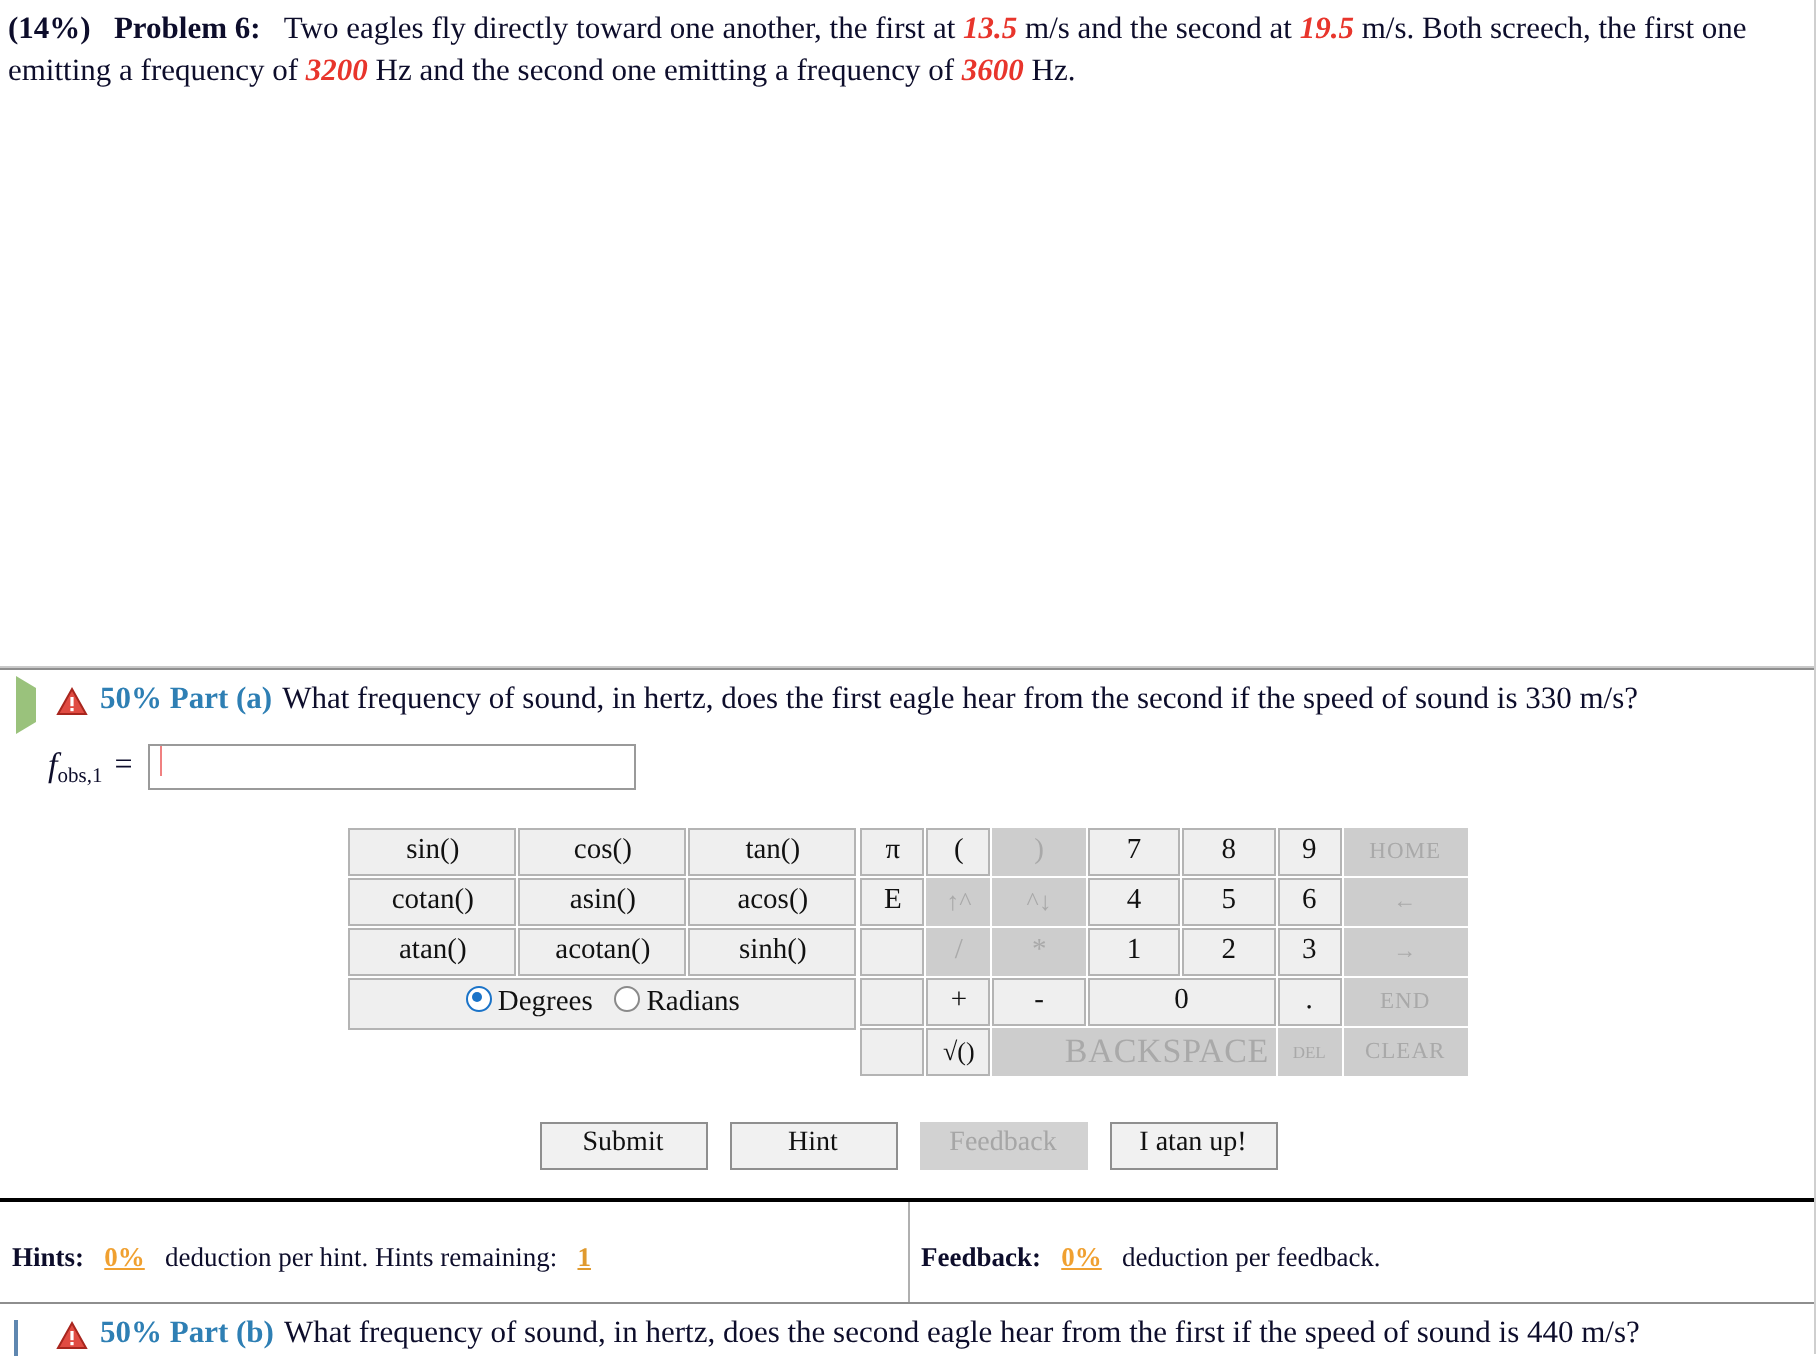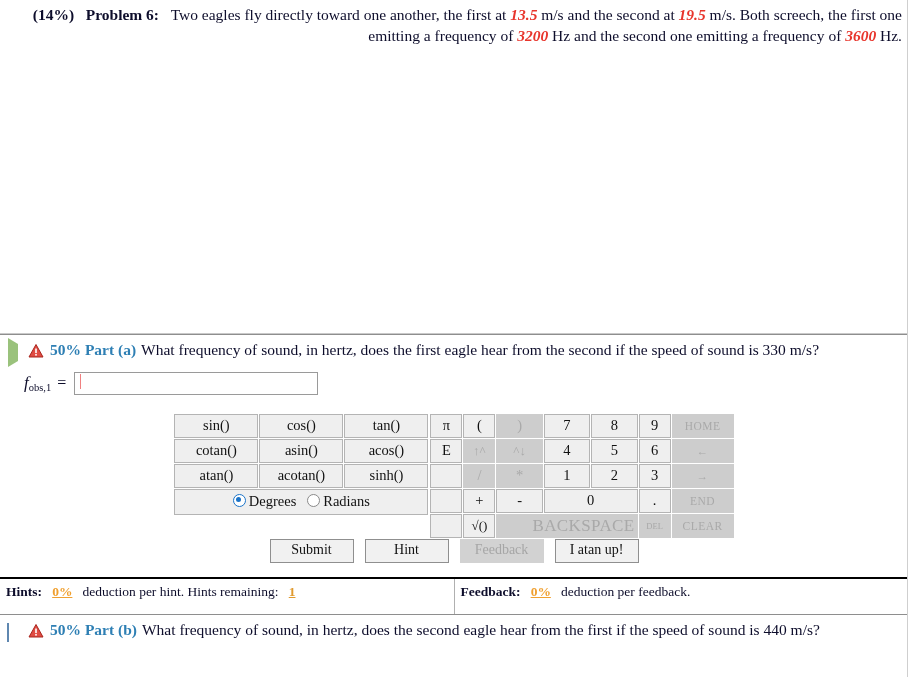--- a/index.html
+++ b/index.html
@@ -14,21 +14,21 @@
     color: #0d0d2b;
     overflow: hidden;
     position: relative;
   }
 
   
   .problem-stmt {
     padding: 4px 6px 0 4px;
     font-size: 15.5px;
     line-height: 1.38;
-    text-align: right;
+    text-align: left;
   }
   .problem-pct, .problem-label {
     font-weight: bold;
   }
   .var-red {
     color: #e8352c;
     font-style: italic;
     font-weight: bold;
   }
 
@@ -205,20 +205,21 @@
   .num-table td.w-home { width: 56px; font-size: 11.5px; letter-spacing: .5px; }
   .num-table td.w-del { width: 20px; font-size: 8.5px; }
   .num-table td.w-bs { font-size: 17px; letter-spacing: .4px; padding-left: 35px; }
   .num-table td.small-sym { font-size: 13px; }
 
   
   .btn-row {
     display: flex;
     justify-content: center;
     gap: 11px;
+    margin-top: 22px;
   }
   .btn {
     width: 82px;
     height: 22px;
     line-height: 20px;
     text-align: center;
     border: 1px solid #8f8f8f;
     background: #f1f1f1;
     font-family: "Liberation Serif", serif;
     font-size: 14px;
@@ -238,21 +239,21 @@
     border-top: 2px solid #000;
     margin: 14px 0 0 0;
   }
   .footer-table {
     width: 100%;
     border-collapse: collapse;
     font-size: 13.5px;
   }
   .footer-table td {
     vertical-align: top;
-    padding: 5px 6px 14px 6px;
+    padding: 20px 6px 14px 6px;
     border-right: 1px solid #b0b0b0;
     margin-left: 12px;
   }
   .footer-table td:last-child { border-right: 0; }
   .f-lbl { font-weight: bold; }
   .f-orange {
     color: #f0a030;
     font-weight: bold;
     text-decoration: underline;
   }

